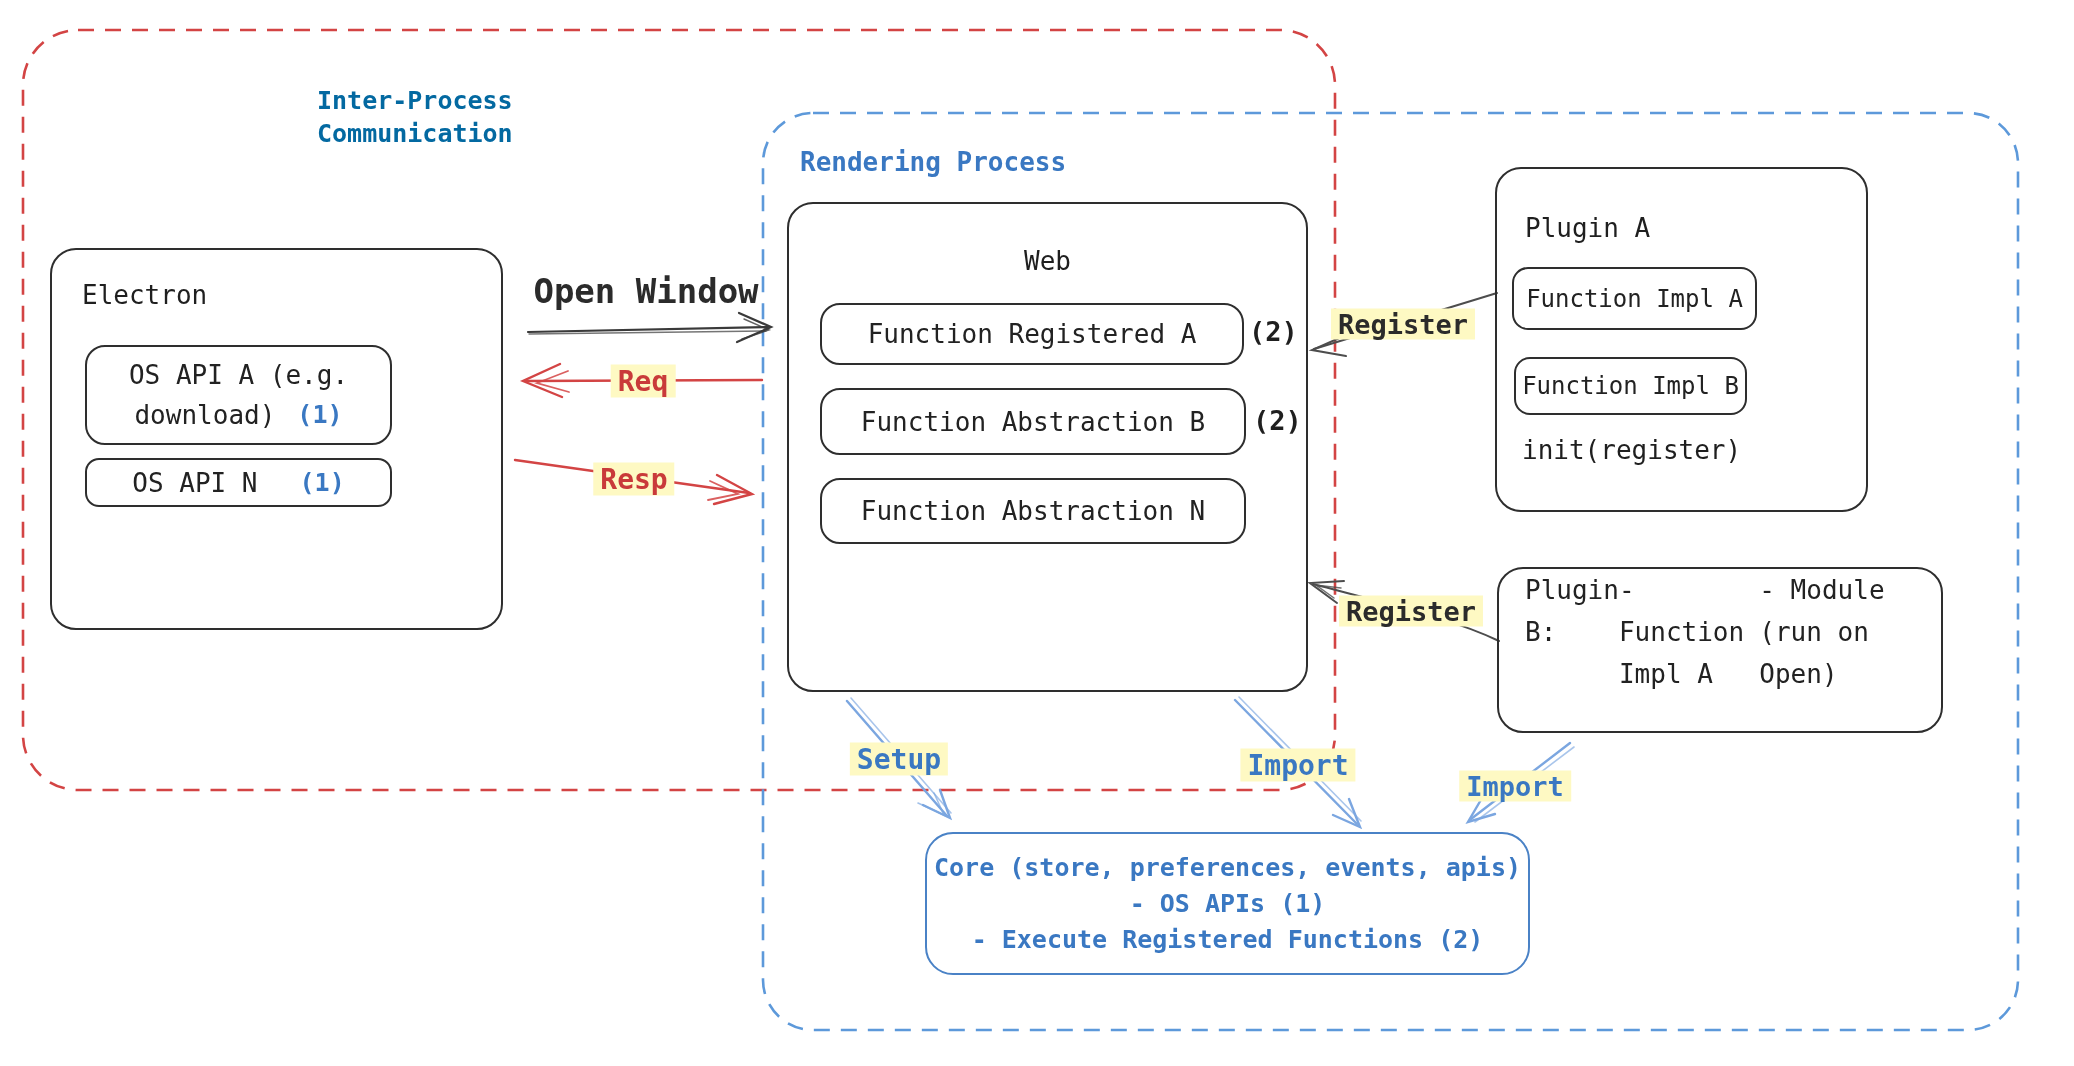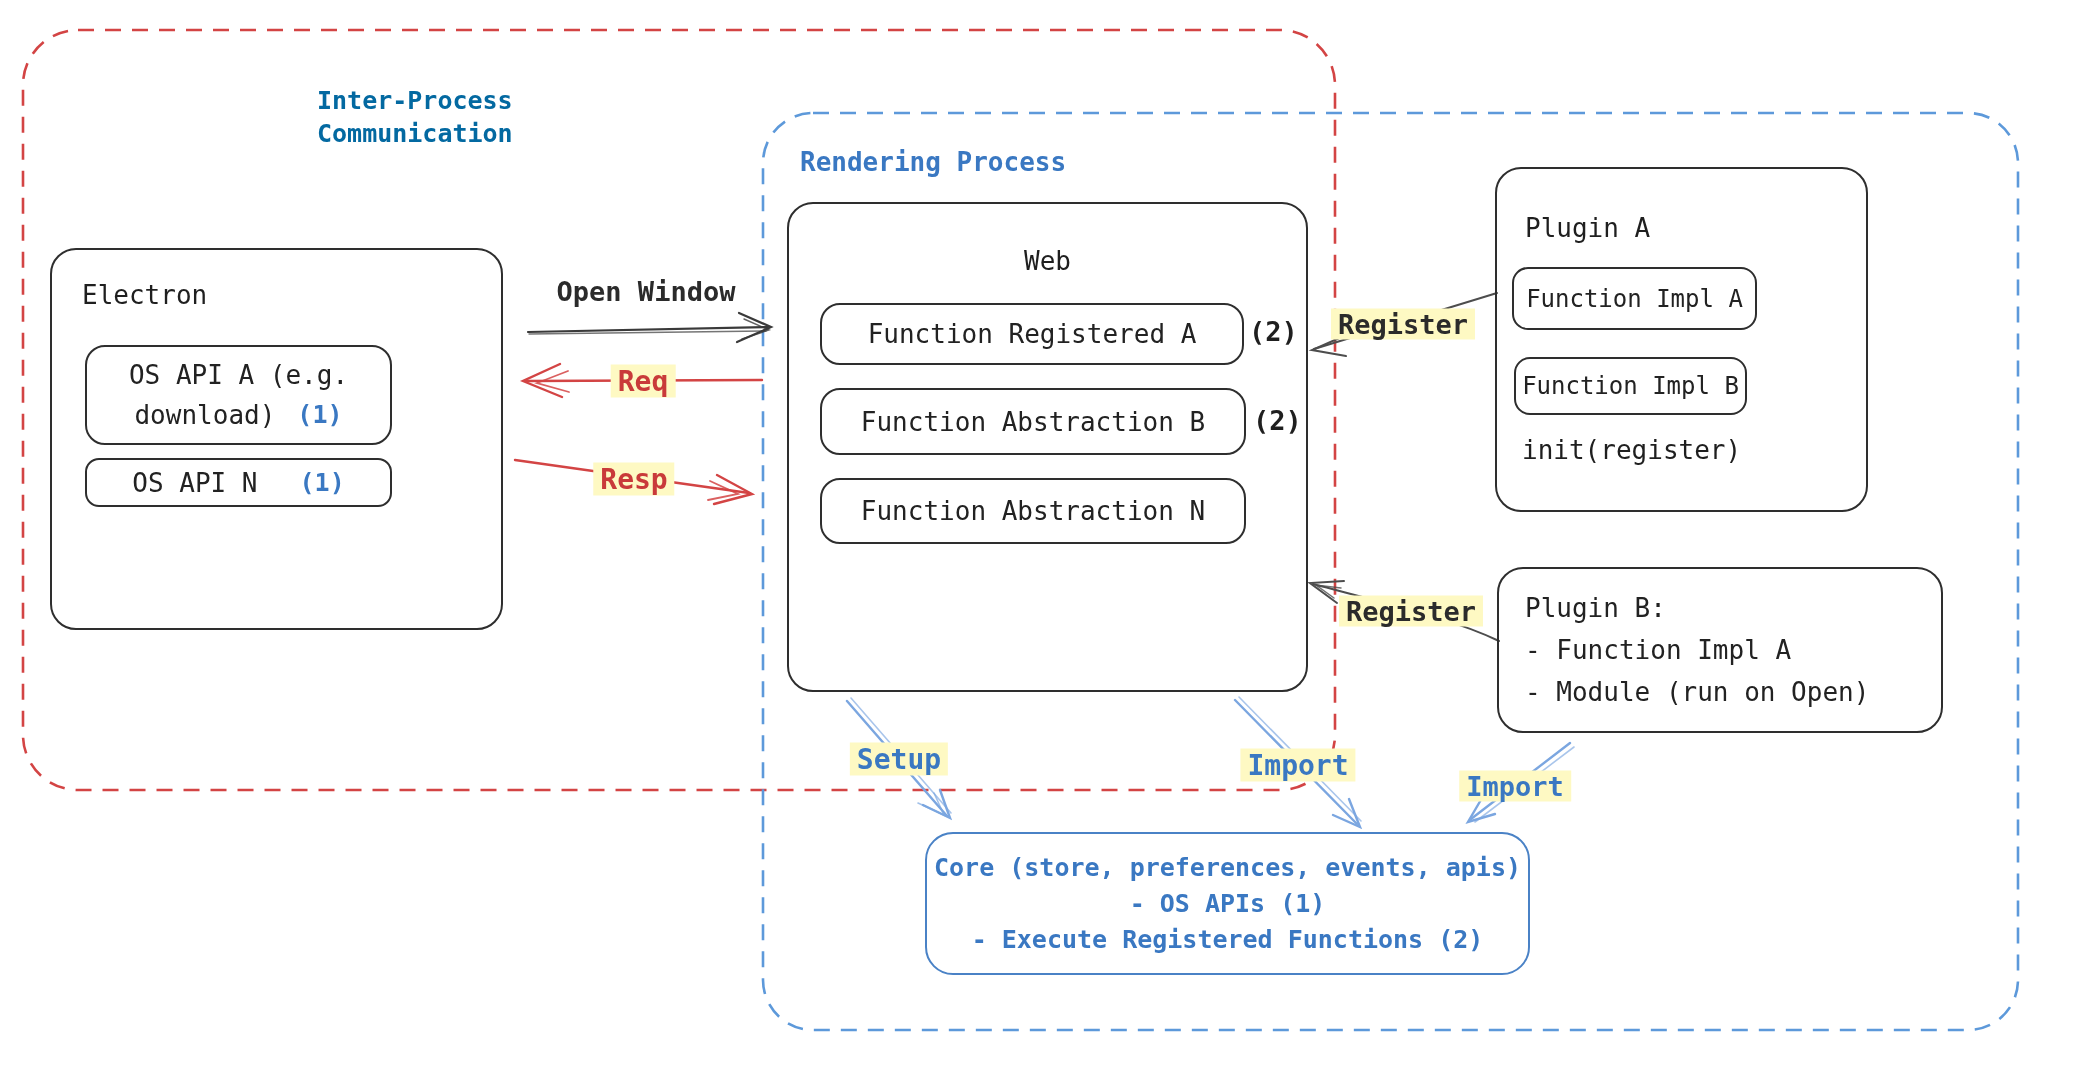--- a/index.html
+++ b/index.html
@@ -31,21 +31,21 @@
   .group-label{position:absolute;z-index:4;font-weight:bold;white-space:nowrap;}
   #ipc-label{left:317px;top:84px;color:#0369a1;font-size:25px;line-height:33px;}
   #rendering-label{left:800px;top:147px;color:#3a78c2;font-size:26px;}
   #core-box{
     position:absolute;left:925px;top:832px;width:605px;height:143px;
     border:2px solid #4a82c6;border-radius:28px;z-index:2;box-sizing:border-box;
     display:flex;flex-direction:column;align-items:center;justify-content:center;
     color:#3a78c2;font-weight:bold;font-size:25px;line-height:36px;text-align:center;
   }
   #plugin-b-box{
-    display:flex;flex-direction:column;justify-content:center;
+    display:flex;flex-direction:row;justify-content:center;
     padding-left:26px;font-size:26px;line-height:42px;
   }
 </style>
 </head>
 <body>
 
 <div id="canvas">
 
   <svg id="arrow-layer" width="2074" height="1066" viewBox="0 0 2074 1066">
 
@@ -146,21 +146,21 @@
     <div>- Function Impl A</div>
     <div>- Module (run on Open)</div>
   </div>
 
   <div id="core-box">
     <div>Core (store, preferences, events, apis)</div>
     <div>- OS APIs (1)</div>
     <div>- Execute Registered Functions (2)</div>
   </div>
 
-  <div class="free-label black-label" style="left:646px;top:291px;font-size:27px;font-weight:600;">Open Window</div>
+  <div class="free-label black-label" style="left:646px;top:291px;font-size:34px;font-weight:600;">Open Window</div>
   <div class="free-label arrow-label red-label" style="left:643px;top:381px;">Req</div>
   <div class="free-label arrow-label red-label" style="left:634px;top:479px;">Resp</div>
   <div class="free-label arrow-label black-label" style="left:1403px;top:324px;font-size:27px;color:#2b2b2b;">Register</div>
   <div class="free-label arrow-label black-label" style="left:1411px;top:611px;font-size:27px;color:#2b2b2b;">Register</div>
   <div class="free-label arrow-label blue-label" style="left:899px;top:759px;">Setup</div>
   <div class="free-label arrow-label blue-label" style="left:1298px;top:765px;">Import</div>
   <div class="free-label arrow-label blue-label" style="left:1515px;top:786px;font-size:27px;">Import</div>
 
 </div>
 

